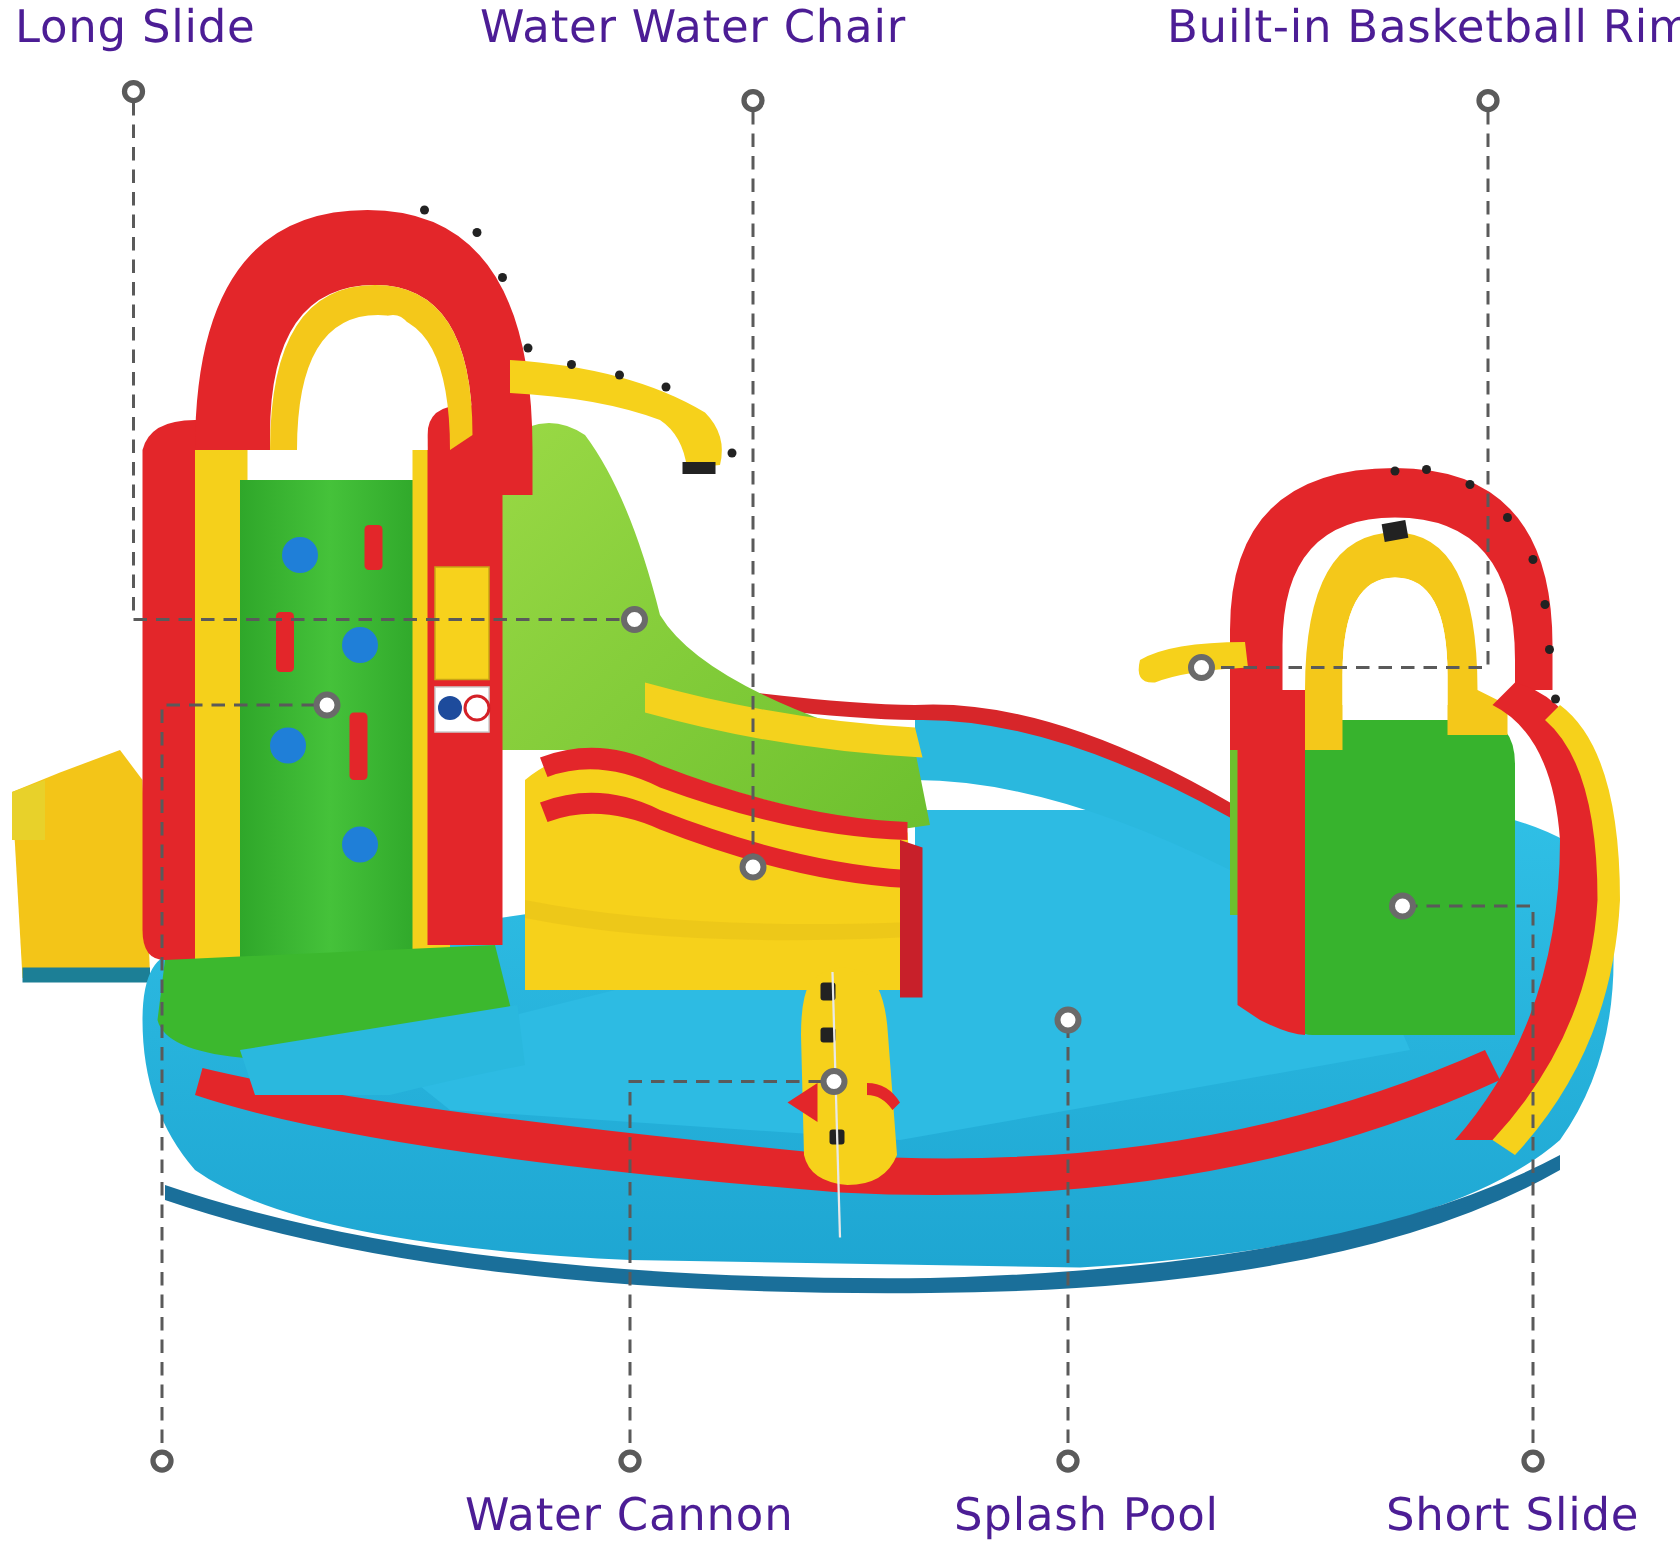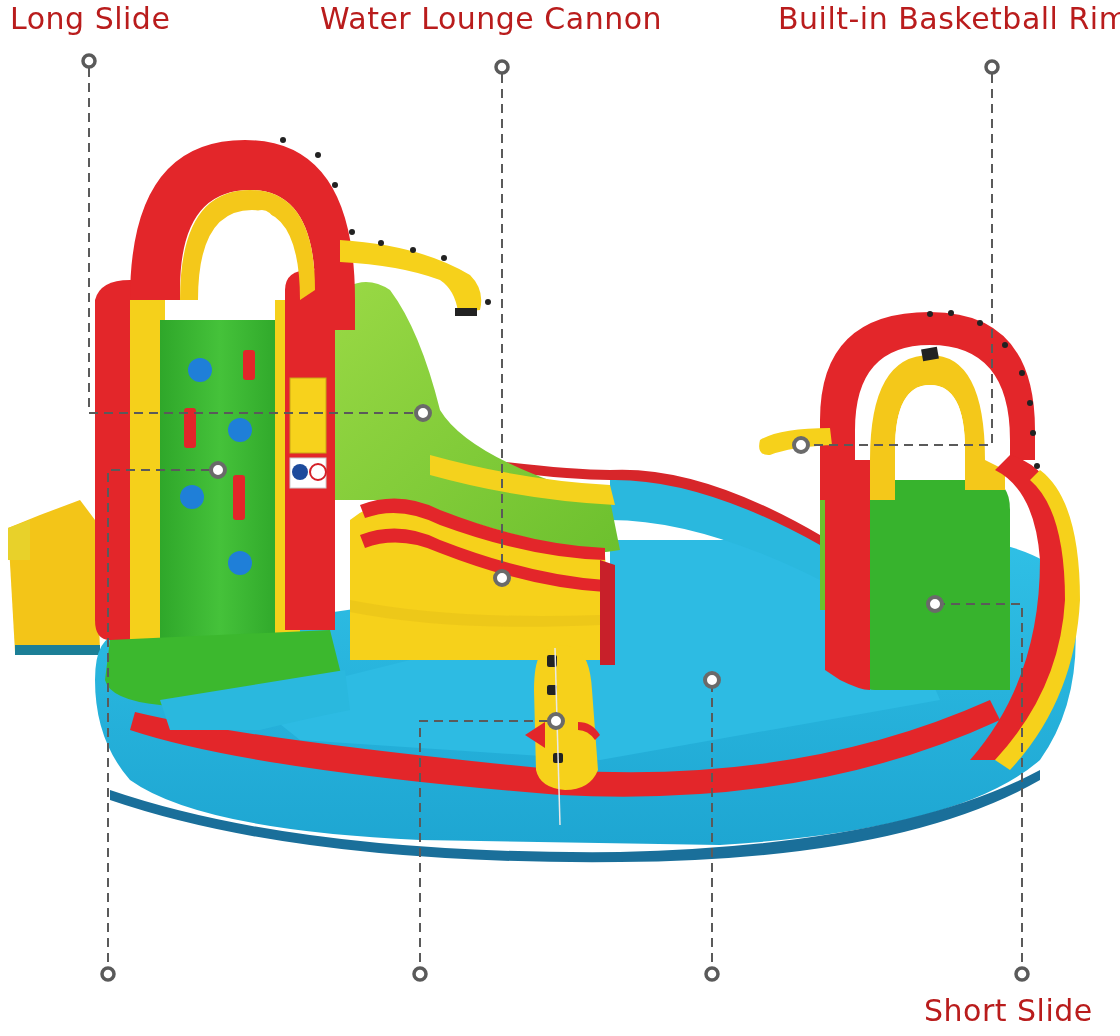--- a/index.html
+++ b/index.html
@@ -1,18 +1,18 @@
 <!DOCTYPE html>
 <html><head>
 <meta charset="utf-8">
 <style>
   html, body { margin: 0; padding: 0; background: #ffffff; }
   body { width: 1120px; height: 1036px; position: relative; overflow: hidden; font-family: "DejaVu Sans", sans-serif; }
   .stage { position: absolute; left: 0; top: 0; width: 1120px; height: 1036px; }
-  .label { position: absolute; font-family: "DejaVu Sans", sans-serif; font-size: 30px; color: #b91c1c; white-space: nowrap; letter-spacing: 0.5px; line-height: 1; }
+  .label { position: absolute; font-family: "DejaVu Sans", sans-serif; font-size: 30px; color: #4c1d95; white-space: nowrap; letter-spacing: 0.5px; line-height: 1; }
   svg { position: absolute; left: 0; top: 0; }
 </style>
 </head>
 <body>
 
 <div class="stage">
 
   <svg width="1120" height="1036" viewBox="0 0 1120 1036">
     <defs>
       <linearGradient id="poolGrad" x1="0" y1="0" x2="0" y2="1">
@@ -211,17 +211,19 @@
       <g>
           <circle cx="1022" cy="974" r="6" fill="#fff" stroke="#5a5a5a" stroke-width="3.5"></circle>
         </g>
       <g>
           <circle cx="935" cy="604" r="7" fill="#fff" stroke="#6a6a6a" stroke-width="4"></circle>
         </g>
     </g>
   </svg>
 
   <div class="label" style="left:10px; top:4px;">Long Slide</div>
-  <div class="label" style="left:320px; top:4px;">Water Lounge Cannon</div>
+  <div class="label" style="left:320px; top:4px;">Water Water Chair</div>
   <div class="label" style="left:756px; top:4px;margin-left:22px;">Built-in Basketball Rim</div>
+  <div class="label" style="left:310px; top:996px;">Water Cannon</div>
+  <div class="label" style="left:636px; top:996px;">Splash Pool</div>
   <div class="label" style="left:924px; top:996px;text-align:center;">Short Slide</div>
 
 </div>
 
 </body></html>

